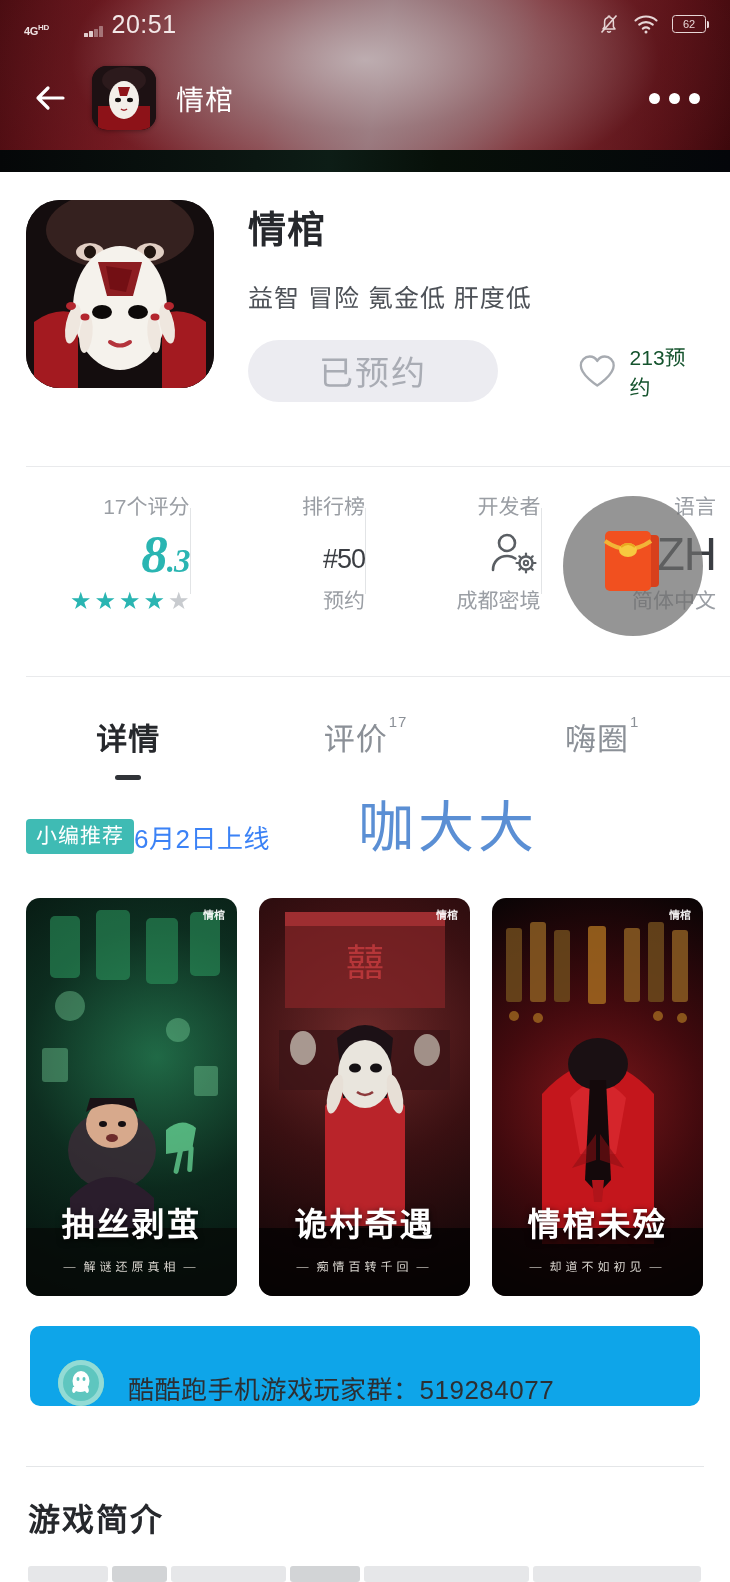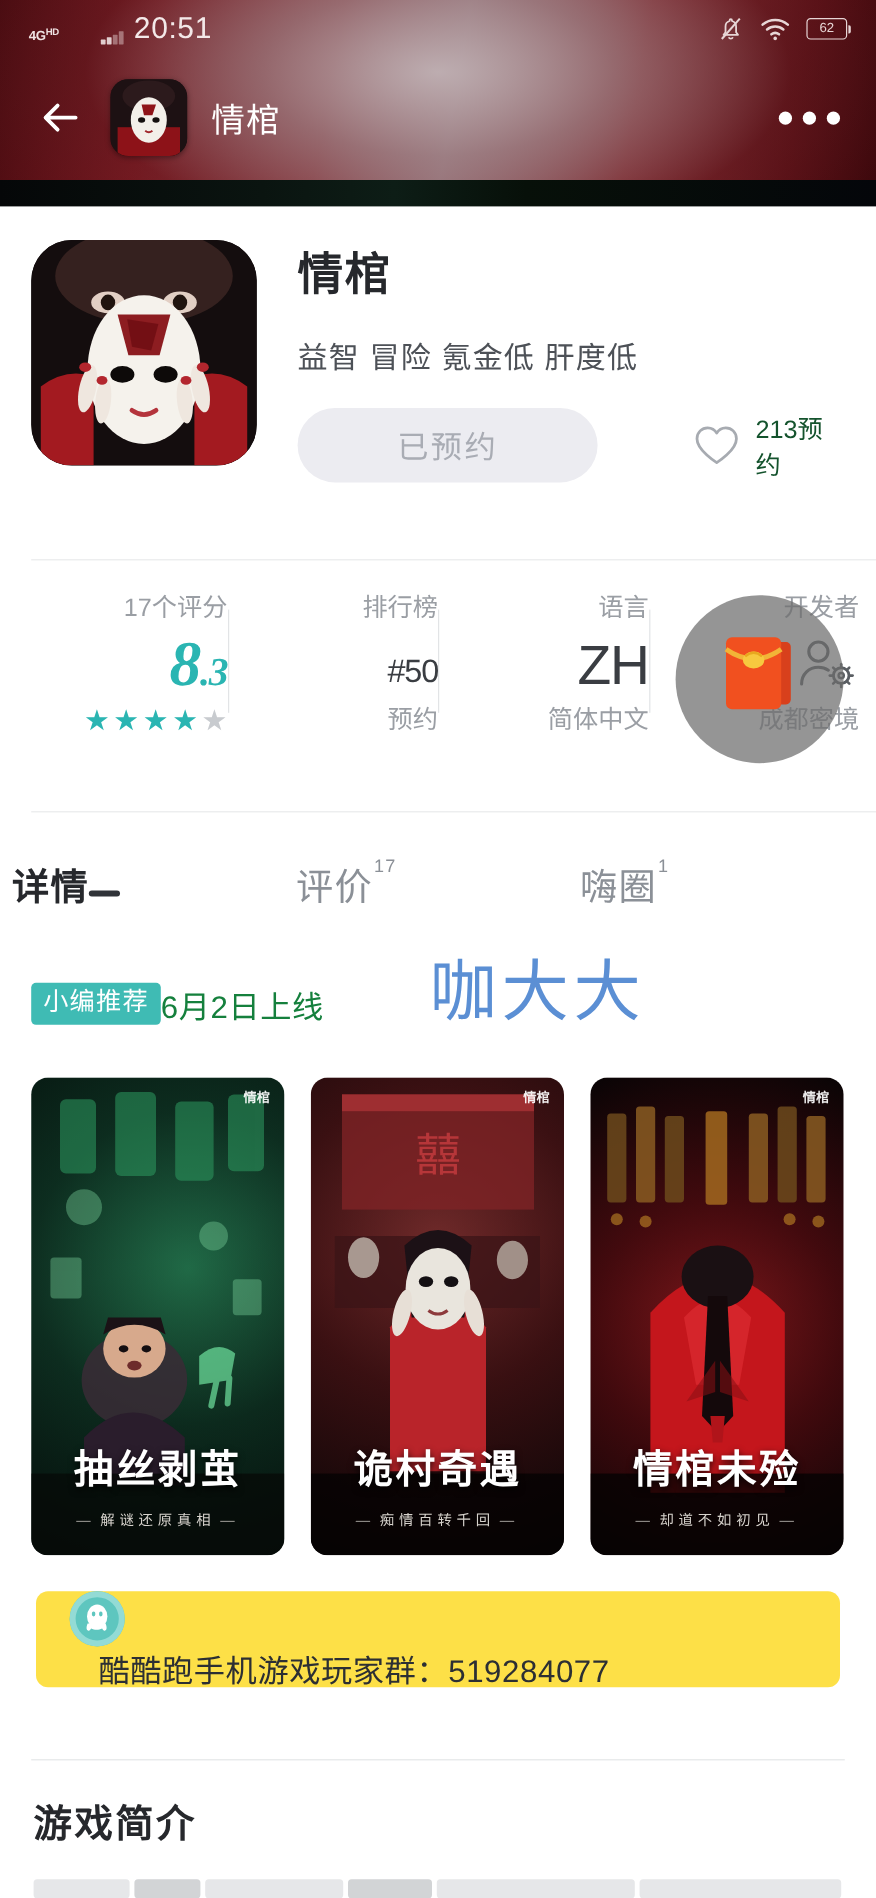--- a/index.html
+++ b/index.html
@@ -59,21 +59,21 @@
   .app-block{ position:absolute; top:172px; left:0; width:730px; padding:28px 26px 0 26px; }
   .app-row{ display:flex; align-items:flex-start; }
   .app-icon{ width:188px;height:188px;border-radius:34px;overflow:hidden;flex:0 0 auto;position:relative;background:#120c0d;}
   .app-info{ margin-left:34px; flex:1 1 auto; padding-top:10px;}
   .app-name{ font-size:38px;color:#26282c;font-weight:700;letter-spacing:1px;line-height:1.1;}
   .app-tags{ margin-top:26px;font-size:25px;color:#4d5157;letter-spacing:1px;}
   .cta-row{ margin-top:26px;display:flex;align-items:center;}
   .reserve-btn{
     width:258px;height:62px;border-radius:31px;background:#ececf1;
     display:flex;align-items:center;justify-content:center;
-    font-size:26px;color:#a9acb4;border:none;cursor:pointer;
+    font-size:34px;color:#a9acb4;border:none;cursor:pointer;
     font-family:inherit;letter-spacing:2px;
   }
   .fav-wrap{ margin-left:78px;display:flex;align-items:center;gap:11px;cursor:pointer;}
   .fav-count{ font-size:21px;color:#14532d;}
 
   .divider{ height:1px;background:#e9eaec;margin:0 26px; }
 
   
   .stats{ position:absolute; top:492px; left:0; width:730px; display:flex; padding:0 14px; }
   .stat{ flex:1 1 0; position:relative; display:flex;flex-direction:column;align-items:flex-end;gap:2px;}
@@ -92,31 +92,31 @@
 
   
   .redpacket{
     position:absolute; top:496px; left:563px; width:140px;height:140px;border-radius:50%;
     background:rgba(108,108,108,.72);
     display:flex;align-items:center;justify-content:center;cursor:pointer;z-index:40;
   }
 
   
   .tabs{ position:absolute; top:700px; left:0;width:730px;display:flex;padding:0 10px; }
-  .tab{ flex:1 1 0;display:flex;flex-direction:row;align-items:center;cursor:pointer;padding-top:14px;}
+  .tab{ flex:1 1 0;display:flex;flex-direction:column;align-items:center;cursor:pointer;padding-top:14px;}
   .tab-label{ font-size:31px;color:#8b9097;position:relative;letter-spacing:1px;}
   .tab.active .tab-label{ color:#26282c;font-weight:700;}
   .tab-label sup{ font-size:15px;position:relative;top:-12px;left:1px;color:#8b9097;font-weight:400;}
   .tab-ink{ width:26px;height:5px;border-radius:3px;background:#303338;margin-top:16px;opacity:0;}
   .tab.active .tab-ink{ opacity:1; }
 
   
   .meta-row{ position:absolute; top:818px; left:26px; display:flex; align-items:center; }
   .pill{ background:#3fbbb4;color:#fff;font-size:21px;padding:5px 10px;border-radius:4px;letter-spacing:1px;line-height:1.15;}
-  .release{ font-size:26px;color:#15803d;letter-spacing:.5px;}
+  .release{ font-size:26px;color:#3b82f6;letter-spacing:.5px;}
   .watermark{
     position:absolute;top:800px;left:358px;font-size:56px;color:#5b8fd4;
     font-weight:300;letter-spacing:4px;line-height:1;pointer-events:none;
     font-family:"DejaVu Sans",sans-serif;
   }
 
   
   .shots{ position:absolute; top:898px; left:26px; width:678px; display:flex; gap:22px; }
   .shot{ width:211px;height:398px;border-radius:14px;overflow:hidden;position:relative;cursor:pointer;flex:0 0 auto;background:#0a0a0c;}
   .shot .badge{ position:absolute;top:12px;right:12px;color:#fff;font-size:11px;line-height:1.05;text-align:center;opacity:.92;font-weight:700;letter-spacing:0;}
@@ -133,21 +133,21 @@
   .shot2{ background:
       radial-gradient(circle at 50% 34%, rgba(150,60,58,.55) 0%, rgba(60,16,18,.82) 45%, rgba(10,5,6,.97) 100%),
       linear-gradient(170deg,#2a0e10 0%,#411416 38%,#0a0506 100%); }
   .shot3{ background:
       radial-gradient(circle at 50% 52%, rgba(168,30,34,.62) 0%, rgba(70,10,14,.85) 45%, rgba(8,4,5,.98) 100%),
       linear-gradient(175deg,#190709 0%,#320b0e 45%,#070304 100%); }
 
   
   .qq-banner{
     position:absolute; top:1326px; left:30px; width:670px; height:80px;
-    background:#fde047;border-radius:10px;display:flex;align-items:flex-start;padding:0 28px;cursor:pointer;flex-direction:column;
+    background:#0ea5e9;border-radius:10px;display:flex;align-items:flex-end;padding:0 28px;cursor:pointer;
   }
   .qq-icon{ width:46px;height:46px;border-radius:50%;background:#5ec6bf;
     display:flex;align-items:center;justify-content:center;flex:0 0 auto;
     box-shadow:inset 0 0 0 5px #93dbd5;}
   .qq-text{ margin-left:24px;font-size:26px;color:#2c2f33;letter-spacing:.5px;}
 
   .divider2{ position:absolute;top:1466px;left:26px;width:678px;height:1px;background:#e4e6e8;}
 
   .sec-title{ position:absolute;top:1494px;left:28px;font-size:32px;color:#26282c;font-weight:700;letter-spacing:2px;}
 
@@ -290,28 +290,20 @@
 
     <div class="stat">
       <div class="stat-label">排行榜</div>
       <div class="stat-mid">
         <span class="rank"><span>#</span><span>50</span></span>
       </div>
       <div class="stat-sub">预约</div>
     </div>
 
     <div class="stat">
-      <div class="stat-label">语言</div>
-      <div class="stat-mid">
-        <span class="lang-val">ZH</span>
-      </div>
-      <div class="stat-sub">简体中文</div>
-    </div>
-
-    <div class="stat">
       <div class="stat-label">开发者</div>
       <div class="stat-mid">
         <svg width="56" height="52" viewBox="0 0 56 52">
           <circle cx="22" cy="15" r="8" fill="none" stroke="#5a5e63" stroke-width="2.6"></circle>
           <path d="M8 42c0-8.5 6.3-14 14-14 3.2 0 6 .9 8.3 2.5" fill="none" stroke="#5a5e63" stroke-width="2.6" stroke-linecap="round"></path>
           <circle cx="41" cy="35" r="6.5" fill="none" stroke="#5a5e63" stroke-width="2.4"></circle>
           <circle cx="41" cy="35" r="2.2" fill="none" stroke="#5a5e63" stroke-width="2"></circle>
           <g stroke="#5a5e63" stroke-width="2.2" stroke-linecap="round">
             <line x1="41" y1="25.5" x2="41" y2="28"></line>
               <line x1="41" y1="42" x2="41" y2="44.5"></line>
@@ -319,20 +311,28 @@
               <line x1="48" y1="35" x2="50.5" y2="35"></line>
             <line x1="34.3" y1="28.3" x2="36" y2="30"></line>
               <line x1="46" y1="40" x2="47.7" y2="41.7"></line>
             <line x1="47.7" y1="28.3" x2="46" y2="30"></line>
               <line x1="36" y1="40" x2="34.3" y2="41.7"></line>
           </g>
         </svg>
       </div>
       <div class="stat-sub">成都密境</div>
     </div>
+
+    <div class="stat">
+      <div class="stat-label">语言</div>
+      <div class="stat-mid">
+        <span class="lang-val">ZH</span>
+      </div>
+      <div class="stat-sub">简体中文</div>
+    </div>
   </div>
 
   <div class="redpacket">
     <svg width="72" height="86" viewBox="0 0 72 86">
       <rect x="42" y="12" width="20" height="52" rx="4" fill="#d8401c"></rect>
       <rect x="8" y="8" width="46" height="60" rx="5" fill="#f1501f"></rect>
       <path d="M8 18q23 16 46 0" fill="none" stroke="#f2b437" stroke-width="4"></path>
       <ellipse cx="31" cy="27" rx="9" ry="7" fill="#f7c93f"></ellipse>
       <path d="M24 24q7-6 14 0" fill="none" stroke="#e8a81f" stroke-width="2"></path>
     </svg>

